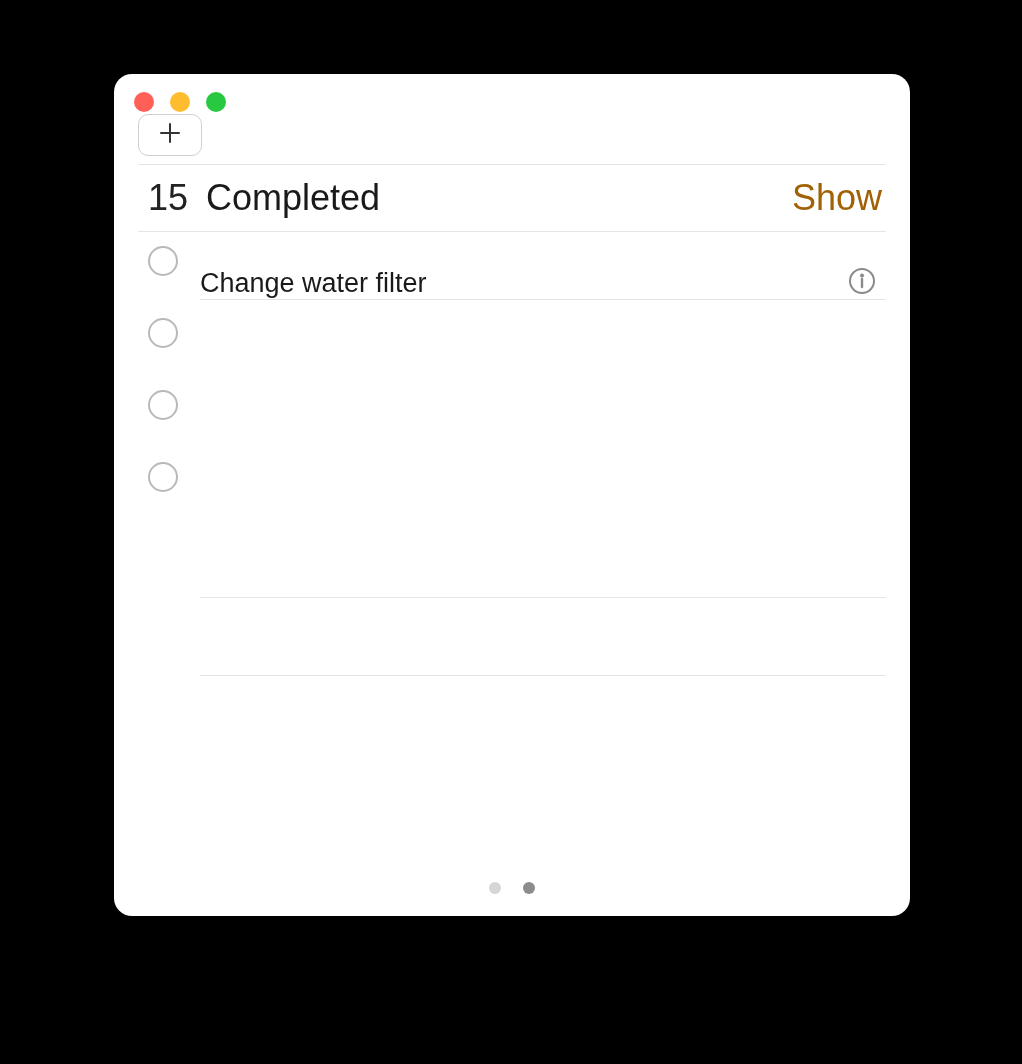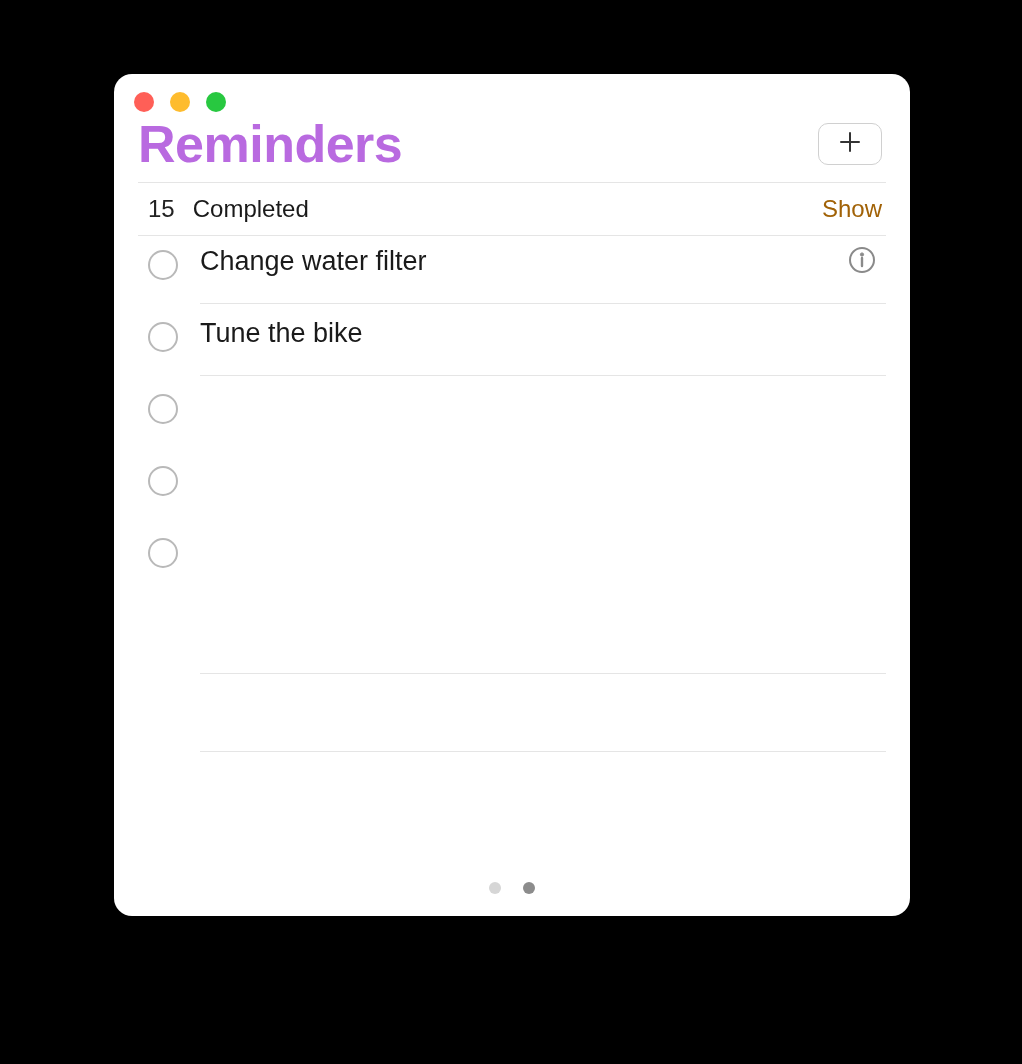--- a/index.html
+++ b/index.html
@@ -64,21 +64,21 @@
     height:1px;
     background:#e5e5e5;
     margin:8px 24px 0 24px;
   }
 
   .subheader {
     display:flex;
     align-items:center;
     justify-content:space-between;
     padding:12px 28px 12px 34px;
-    font-size:24px;
+    font-size:36px;
   }
   .subheader-left {
     display:flex;
     gap:18px;
     color:#1a1a1a;
   }
   .count { color:#222; }
   .show {
     color:#a16207;
     cursor:pointer;
@@ -99,23 +99,22 @@
     width:30px;
     height:30px;
     border:2.5px solid #b9b9b9;
     border-radius:50%;
     margin-top:4px;
     cursor:pointer;
   }
   .content {
     flex:1 1 auto;
     border-bottom:1px solid #e5e5e5;
-    padding-bottom:10px;
-    display:flex;
-    align-items:flex-start;
+    display:flex;
+    align-items:flex-end;
     justify-content:space-between;
     min-height:58px;
     gap:37px;
   }
   .text {
     display:flex;
     flex-direction:column;
     gap:2px;
   }
   .title-line {
@@ -155,21 +154,20 @@
 
 <div class="window">
 
   <div class="traffic">
     <div class="tl red"></div>
     <div class="tl yellow"></div>
     <div class="tl green"></div>
   </div>
 
   <div class="header">
-    <div class="title">Reminders</div>
     <div class="add-btn">
       <span>
         <svg width="22" height="22" viewBox="0 0 22 22" fill="none">
           <line x1="11" y1="2" x2="11" y2="20" stroke-width="2" stroke-linecap="round"></line>
           <line x1="2" y1="11" x2="20" y2="11" stroke-width="2" stroke-linecap="round"></line>
         </svg>
       </span>
     </div>
   </div>
 
@@ -198,28 +196,20 @@
             <svg width="28" height="28" viewBox="0 0 28 28" fill="none">
               <circle cx="14" cy="14" r="12" stroke-width="2"></circle>
               <circle cx="14" cy="8.5" r="1.6" fill="#8a8a8a"></circle>
               <line x1="14" y1="12" x2="14" y2="20" stroke-width="2.4" stroke-linecap="round"></line>
             </svg>
           </span>
         </div>
       </div>
     </div>
 
-    <div class="row">
-      <div class="radio"></div>
-      <div class="content">
-        <div class="text">
-          <div class="title-line">Tune the bike</div>
-        </div>
-      </div>
-    </div>
 
     <div class="row">
       <div class="radio"></div>
     </div>
 
     <div class="row">
       <div class="radio"></div>
     </div>
 
     <div class="row">

